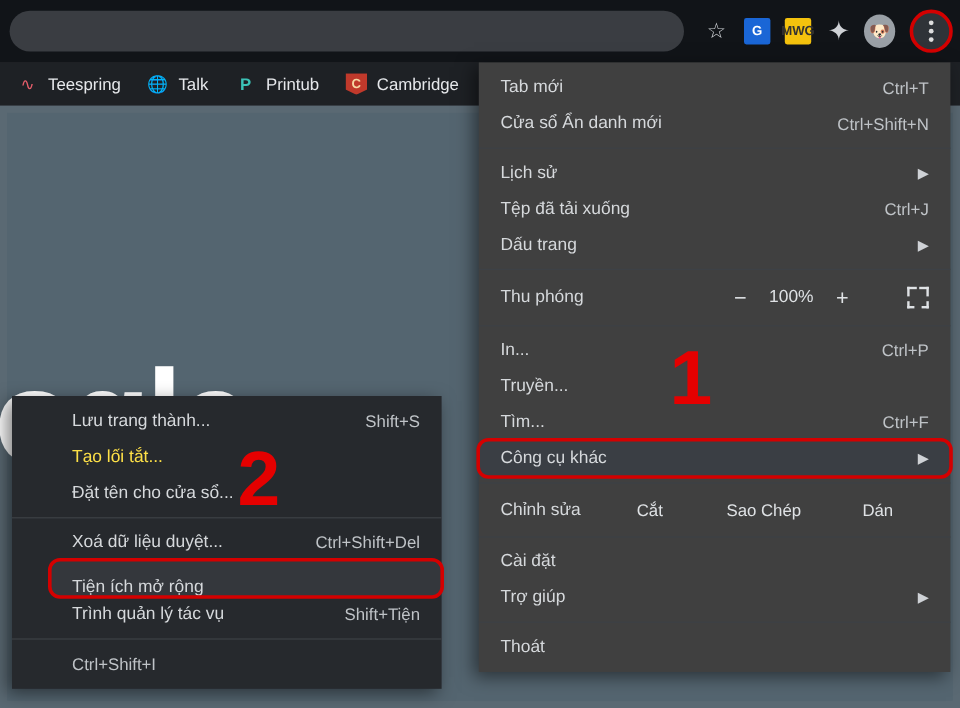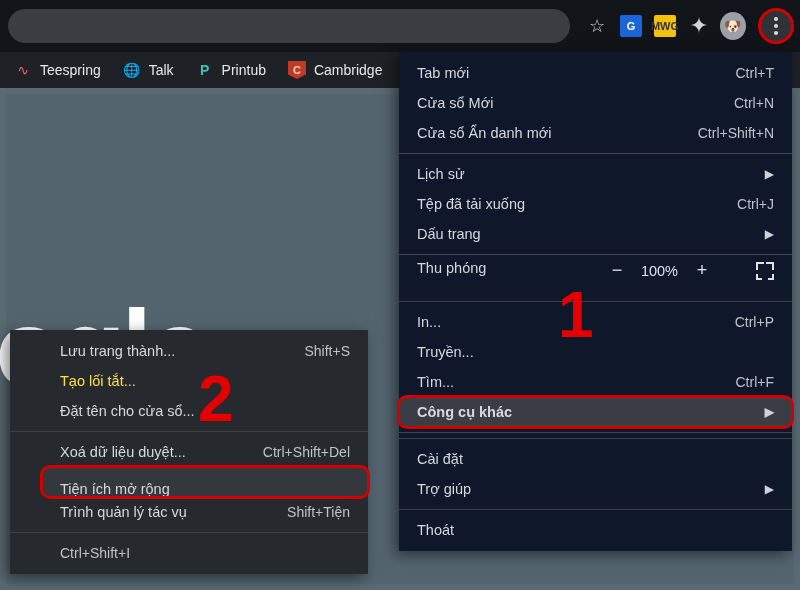--- a/index.html
+++ b/index.html
@@ -50,34 +50,34 @@
   .page-inner { position:absolute; left:6px; top:6px; right:6px; bottom:6px;
     background:#546570;}
   .google-frag {
     position:absolute; left:-74px; top:190px; color:#fff; font-weight:700;
     font-size:110px; letter-spacing:-4px; font-family: Arial, sans-serif;
   }
 
   
   .menu {
     position:absolute; top:52px; right:8px; width:393px;
-    background:#0f172a; color:#d6d9dc; font-size:14.5px;
+    background:#404040; color:#d6d9dc; font-size:14.5px;
     box-shadow: -4px 4px 14px rgba(0,0,0,.5);
     padding:6px 0;
   }
   .mi { display:flex; align-items:center; height:30px; padding:0 18px;
     justify-content:space-between; cursor:default; position:relative;}
   .mi .lbl { white-space:nowrap; }
   .mi .sc { color:#bfc3c7; font-size:14px; }
   .mi .chev { color:#cfd2d6; font-size:12px; margin-left:auto;}
   .sep { height:1px; background:#3d4146; margin:5px 0;}
   .mi.hl { background:#3a3e44; }
-  .mi.redbox { outline:3px solid #d40000; outline-offset:-1px; border-radius:8px;font-weight:bold;}
-
-  .zoom-line { display:flex; align-items:flex-start; height:36px; padding:0 18px; gap:0;}
+  .mi.redbox { outline:3px solid #d40000; outline-offset:-1px; border-radius:8px;}
+
+  .zoom-line { display:flex; align-items:center; height:36px; padding:0 18px; gap:0;}
   .zoom-line .zlbl { flex:0 0 auto;}
   .zoom-fill { flex:1 1 auto; }
   .zctrl { display:flex; align-items:center; gap:16px; color:#dfe2e5;}
   .zctrl .pm { width:16px; text-align:center; font-size:18px;}
   .fullscreen-ico { width:18px; height:18px; display:inline-block; position:relative;}
   .fullscreen-ico::before, .fullscreen-ico::after,
   .fullscreen-ico b, .fullscreen-ico i {
     content:""; position:absolute; width:6px; height:6px;
     border:2px solid #dfe2e5;
   }
@@ -165,24 +165,20 @@
 <div class="page">
   <div class="page-inner">
     <div class="google-frag">oogle</div>
   </div>
 </div>
 
 <div class="menu">
   <div class="mi">
     <span class="lbl">Tab mới</span>
     <span class="sc">Ctrl+T</span>
-  </div>
-  <div class="mi">
-    <span class="lbl">Cửa sổ Mới</span>
-    <span class="sc">Ctrl+N</span>
   </div>
   <div class="mi">
     <span class="lbl">Cửa sổ Ẩn danh mới</span>
     <span class="sc">Ctrl+Shift+N</span>
   </div>
   <div class="sep"></div>
   <div class="mi">
     <span class="lbl">Lịch sử</span>
     <span class="chev">▶</span>
   </div>
@@ -219,20 +215,28 @@
   </div>
   <div class="mi">
     <span class="lbl">Tìm...</span>
     <span class="sc">Ctrl+F</span>
   </div>
   <div class="mi hl redbox">
     <span class="lbl">Công cụ khác</span>
     <span class="chev">▶</span>
   </div>
   <div class="sep"></div>
+  <div class="edit-line">
+    <span class="elbl">Chỉnh sửa</span>
+    <span class="edit-acts">
+      <span>Cắt</span>
+      <span>Sao Chép</span>
+      <span>Dán</span>
+    </span>
+  </div>
   <div class="sep"></div>
   <div class="mi">
     <span class="lbl">Cài đặt</span>
   </div>
   <div class="mi">
     <span class="lbl">Trợ giúp</span>
     <span class="chev">▶</span>
   </div>
   <div class="sep"></div>
   <div class="mi">

